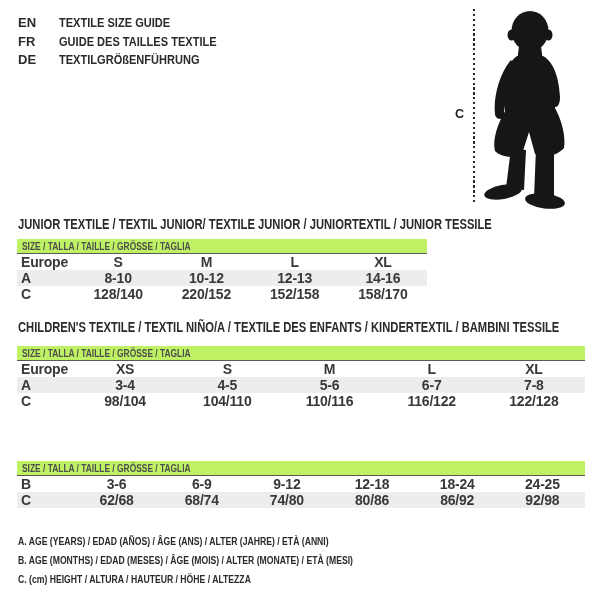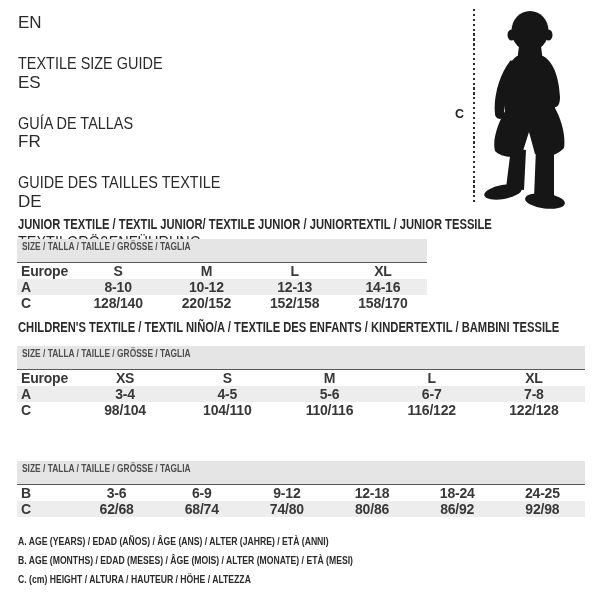--- a/index.html
+++ b/index.html
@@ -6,40 +6,40 @@
   body{
     width:600px;height:600px;background:#ffffff;position:relative;overflow:hidden;
     font-family:"Liberation Sans",sans-serif;color:#303030;
     -webkit-font-smoothing:antialiased;
   }
   .cond{display:inline-block;transform:scaleX(0.8);transform-origin:0 50%;white-space:nowrap;}
   .cond85{display:inline-block;transform:scaleX(0.85);transform-origin:0 50%;white-space:nowrap;}
 
   
   .lang-list{position:absolute;left:18px;top:14px;}
-  .lang-row{display:flex;font-weight:normal;font-size:17px;line-height:18.6px;color:#2a2a2a;flex-direction:column;}
+  .lang-row{display:flex;font-weight:bold;font-size:13px;line-height:18.6px;color:#2a2a2a;}
   .lang-code{width:41px;flex:0 0 41px;}
 
   
   .dash-line{position:absolute;left:473px;top:9px;width:2px;height:196px;
     background:repeating-linear-gradient(to bottom,#2b2b2b 0 2.2px,transparent 2.2px 4.9px);}
   .figure-label{position:absolute;left:455px;top:107px;font-weight:bold;font-size:12.5px;color:#222;}
   svg.baby{position:absolute;left:479px;top:2px;}
 
   
   .section{position:absolute;left:18px;}
   .s1{top:218px;}
   .s2{top:321px;}
   .s3{top:424px;}
   .section-title{font-weight:bold;font-size:14px;line-height:13px;color:#2a2a2a;}
   .table-wrap{position:absolute;left:-1px;}
   .s1 .table-wrap{top:21px;width:410px;}
   .s2 .table-wrap{top:25px;width:568px;}
   .s3 .table-wrap{top:37px;width:568px;}
-  .size-bar{height:24px;background:#e5e5e5;border-bottom:1px solid #595959;
+  .size-bar{height:15px;background:#bef264;border-bottom:1px solid #595959;
     font-weight:bold;font-size:10.5px;color:#4e4e4e;line-height:15px;padding-left:5px;
     box-sizing:border-box;}
   table.size-table{border-collapse:collapse;table-layout:fixed;width:100%;}
   .size-table td{font-weight:bold;font-size:14px;color:#383838;text-align:center;
     height:16px;padding:0;letter-spacing:-0.2px;vertical-align:middle;}
   .size-table td:first-child{text-align:left;padding-left:4px;width:53px;}
   .size-table tr:nth-child(even) td{background:#ededed;}
 
   
   .footnotes{position:absolute;left:18px;top:532px;}
@@ -47,24 +47,20 @@
 </style>
 </head>
 <body>
 
 <div>
 
   <div class="lang-list" id="langList">
       <div class="lang-row">
         <span class="lang-code">EN</span>
         <span class="lang-title cond85">TEXTILE SIZE GUIDE</span>
-      </div>
-      <div class="lang-row">
-        <span class="lang-code">ES</span>
-        <span class="lang-title cond85">GUÍA DE TALLAS</span>
       </div>
       <div class="lang-row">
         <span class="lang-code">FR</span>
         <span class="lang-title cond85">GUIDE DES TAILLES TEXTILE</span>
       </div>
       <div class="lang-row">
         <span class="lang-code">DE</span>
         <span class="lang-title cond85">TEXTILGRÖßENFÜHRUNG</span>
       </div>
     </div>

